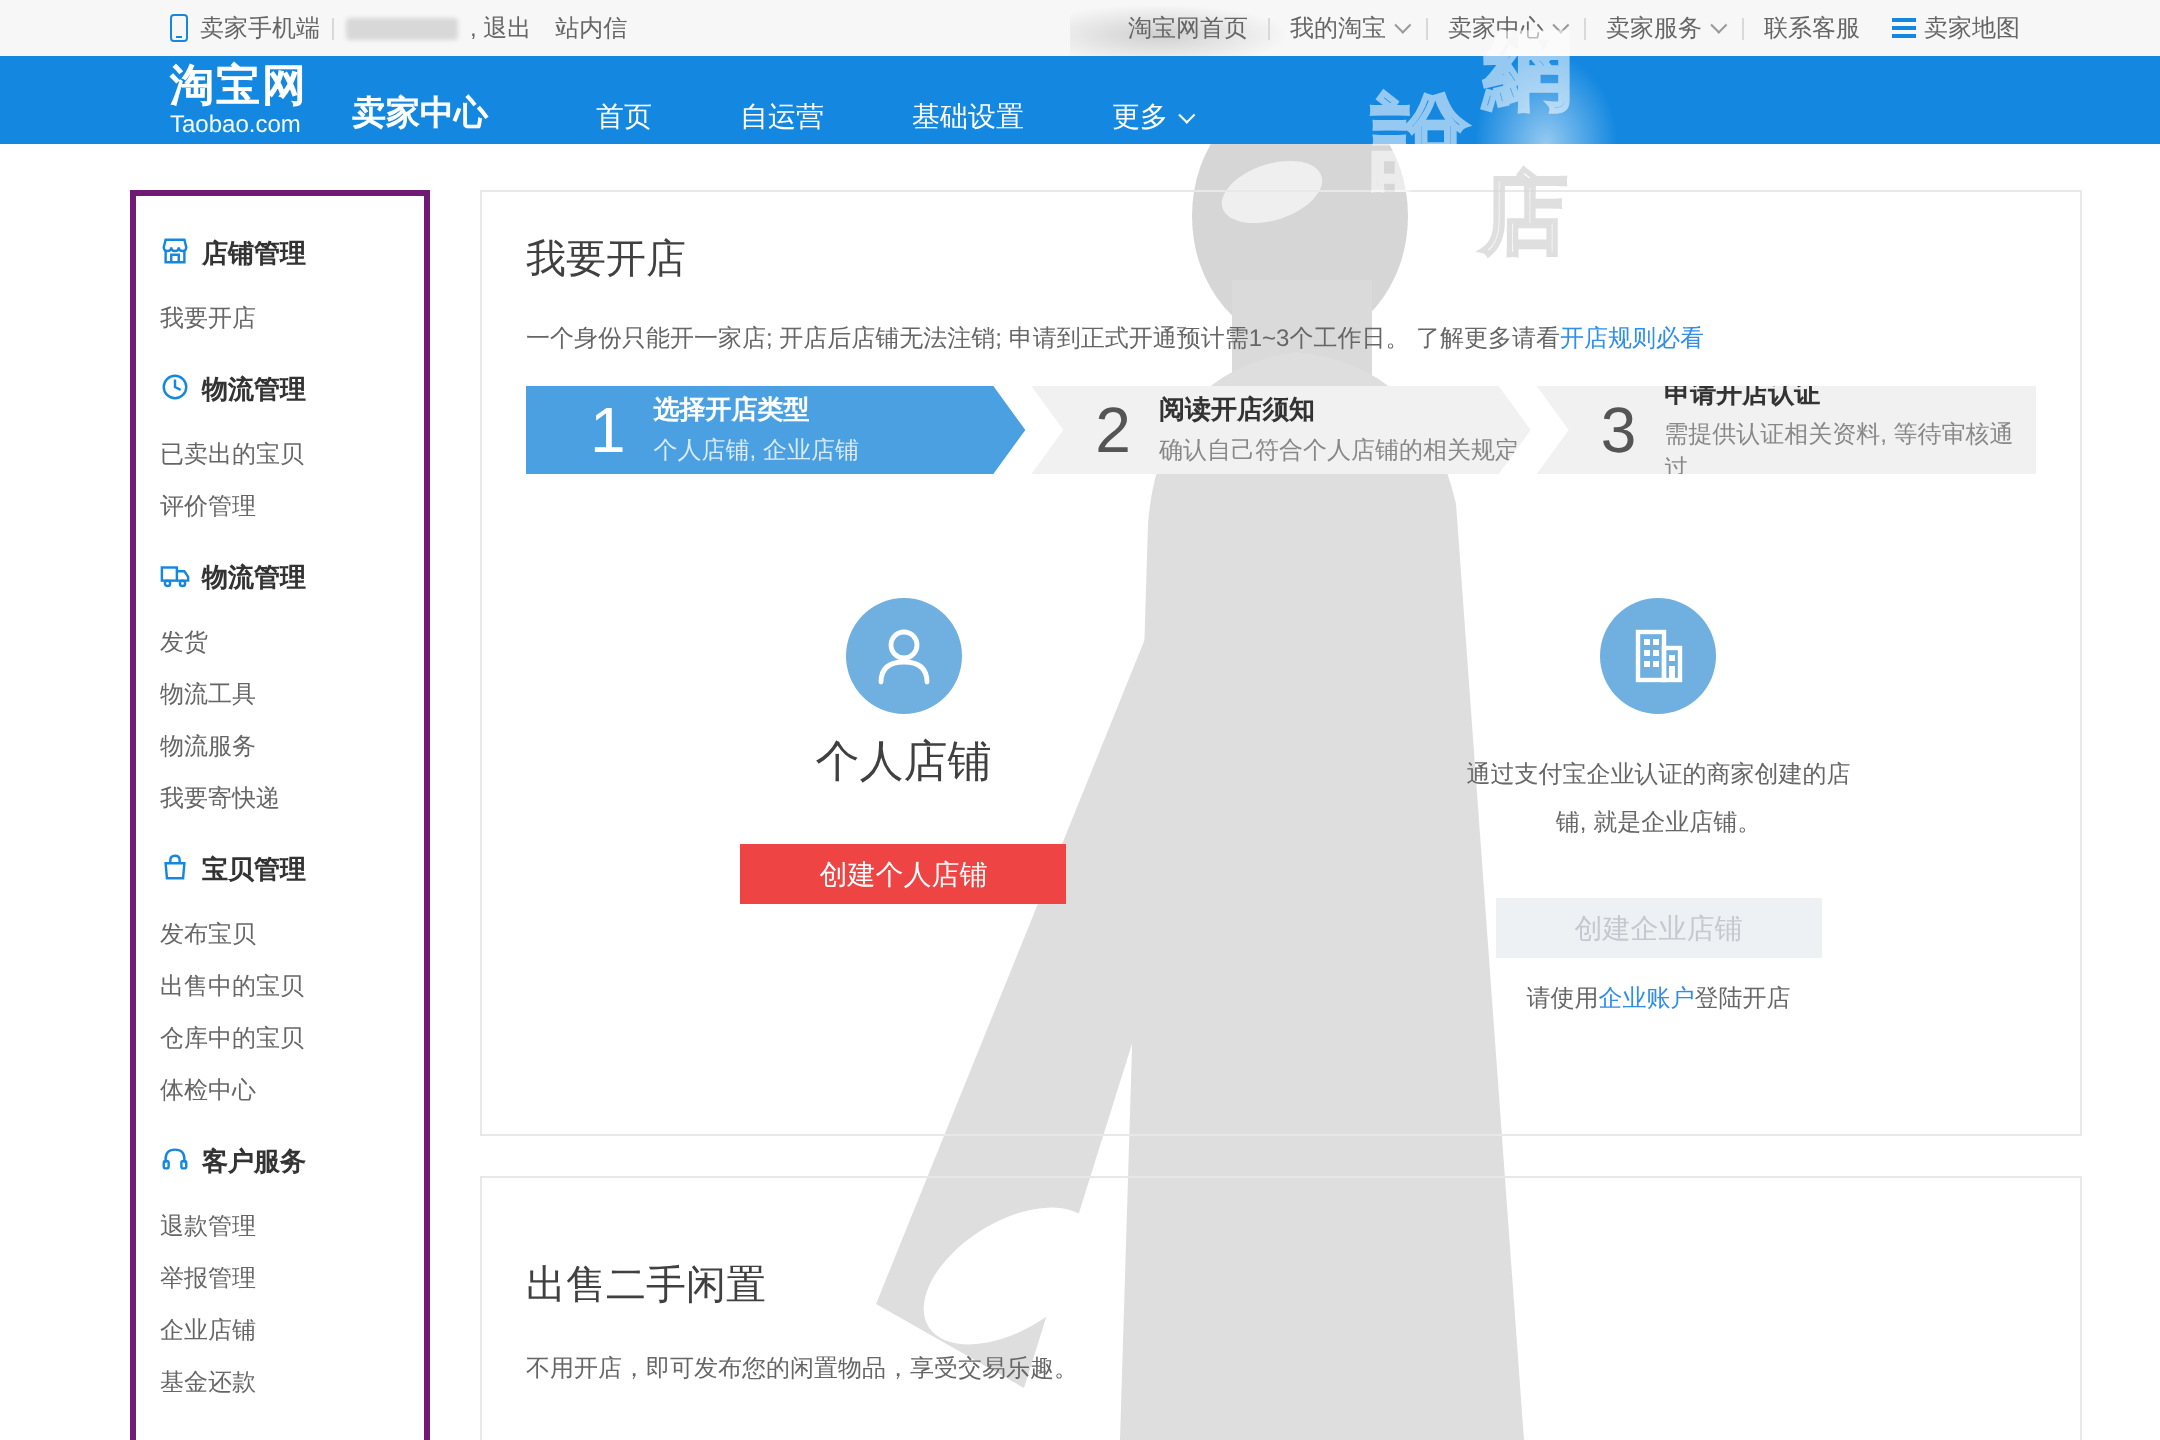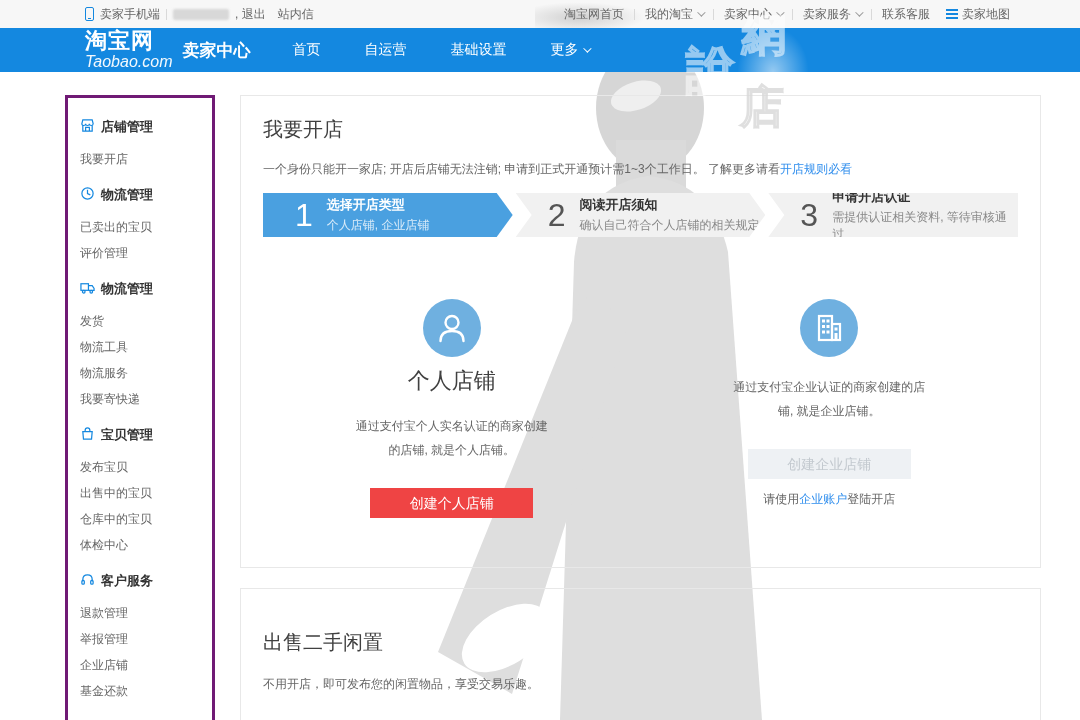--- a/index.html
+++ b/index.html
@@ -28,24 +28,24 @@
   .caret { width:6px; height:6px; border-right:1.3px solid #999; border-bottom:1.3px solid #999;
     transform:rotate(45deg) translateY(-2px); display:inline-block; }
   .map-icon { display:inline-flex; flex-direction:column; gap:2px; }
   .map-icon i { display:block; width:12px; height:2px; background:#1488e0; }
   .topbar-blob { position:absolute; left:535px; top:2px; width:110px; height:26px;
     background:radial-gradient(ellipse at 40% 60%, rgba(195,195,195,.75), rgba(195,195,195,0) 70%); }
 
   
   .navbar { position:absolute; left:0; top:28px; width:1080px; height:44px; background:#1488e0;
     z-index:3; display:flex; align-items:center; color:#fff; }
-  .nav-inner { display:flex; align-items:center; margin-left:85px; }
+  .nav-inner { display:flex; align-items:flex-end; margin-left:85px;gap:12px; }
   .logo { display:flex; flex-direction:column; line-height:1; cursor:pointer; }
   .logo-cn { font-size:22px; font-weight:700; letter-spacing:1px; }
-  .logo-en { font-size:16px; margin-top:2px; opacity:.95;font-style:italic; }
+  .logo-en { font-size:12px; margin-top:2px; opacity:.95; }
   .nav-title { font-size:17px; font-weight:700; margin-left:10px; }
   .nav-menu { display:flex; margin-left:42px; gap:44px; font-size:14px; }
   .nav-item { cursor:pointer; display:flex; align-items:center; gap:5px; white-space:nowrap;font-family:Liberation Serif, serif; }
   .caret-w { width:6px; height:6px; border-right:1.4px solid #fff; border-bottom:1.4px solid #fff;
     transform:rotate(45deg) translateY(-2px); display:inline-block; }
   .nav-blob { position:absolute; left:738px; top:0; width:70px; height:44px;
     background:radial-gradient(ellipse at 50% 100%, rgba(255,255,255,.55), rgba(255,255,255,0) 72%); }
 
   
   .sidebar { position:absolute; left:65px; top:95px; width:150px; border:3px solid #701a75;
@@ -305,24 +305,20 @@
 
   <div class="shop-cols">
     <div class="shop-col">
       <div class="shop-circle">
         <svg width="40" height="40" viewBox="0 0 40 40" fill="none" stroke="#fff" stroke-width="2.4">
           <circle cx="20" cy="14.5" r="6.5"></circle>
           <path d="M8.5 33 Q8.5 23 20 23 Q31.5 23 31.5 33" stroke-linecap="round"></path>
         </svg>
       </div>
       <div class="shop-name">个人店铺</div>
-      <div class="shop-desc">
-        <div>通过支付宝个人实名认证的商家创建</div>
-        <div>的店铺, 就是个人店铺。</div>
-      </div>
       <button class="btn btn-primary">创建个人店铺</button>
     </div>
 
     <div class="shop-col">
       <div class="shop-circle">
         <svg width="40" height="40" viewBox="0 0 40 40" fill="none" stroke="#fff" stroke-width="2.2">
           <rect x="10" y="8" width="13" height="24"></rect>
           <rect x="23" y="16" width="8" height="16"></rect>
           <g fill="#fff" stroke="none">
             <rect x="13" y="11.5" width="3" height="3"></rect>

